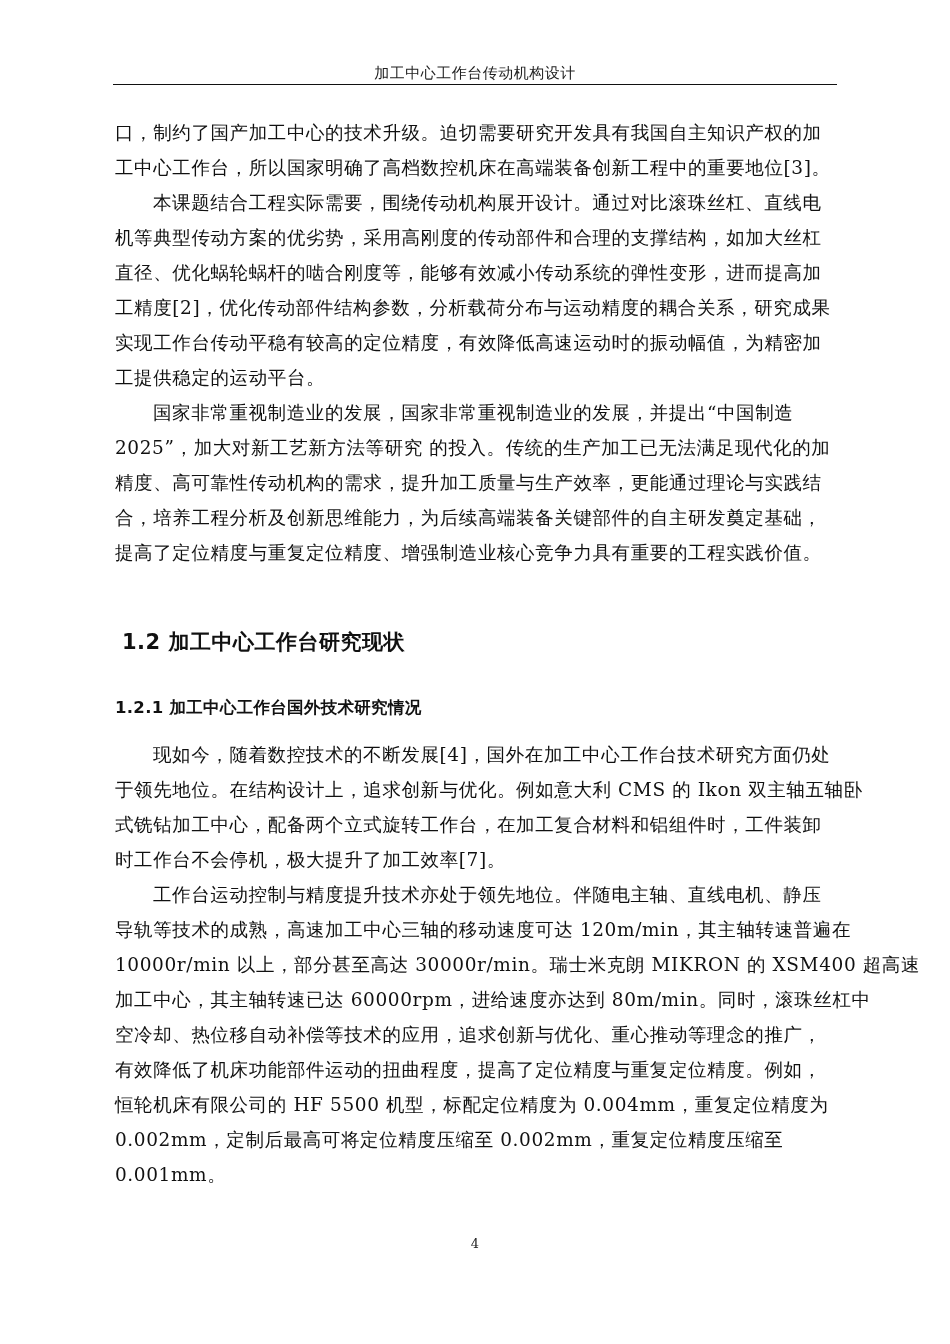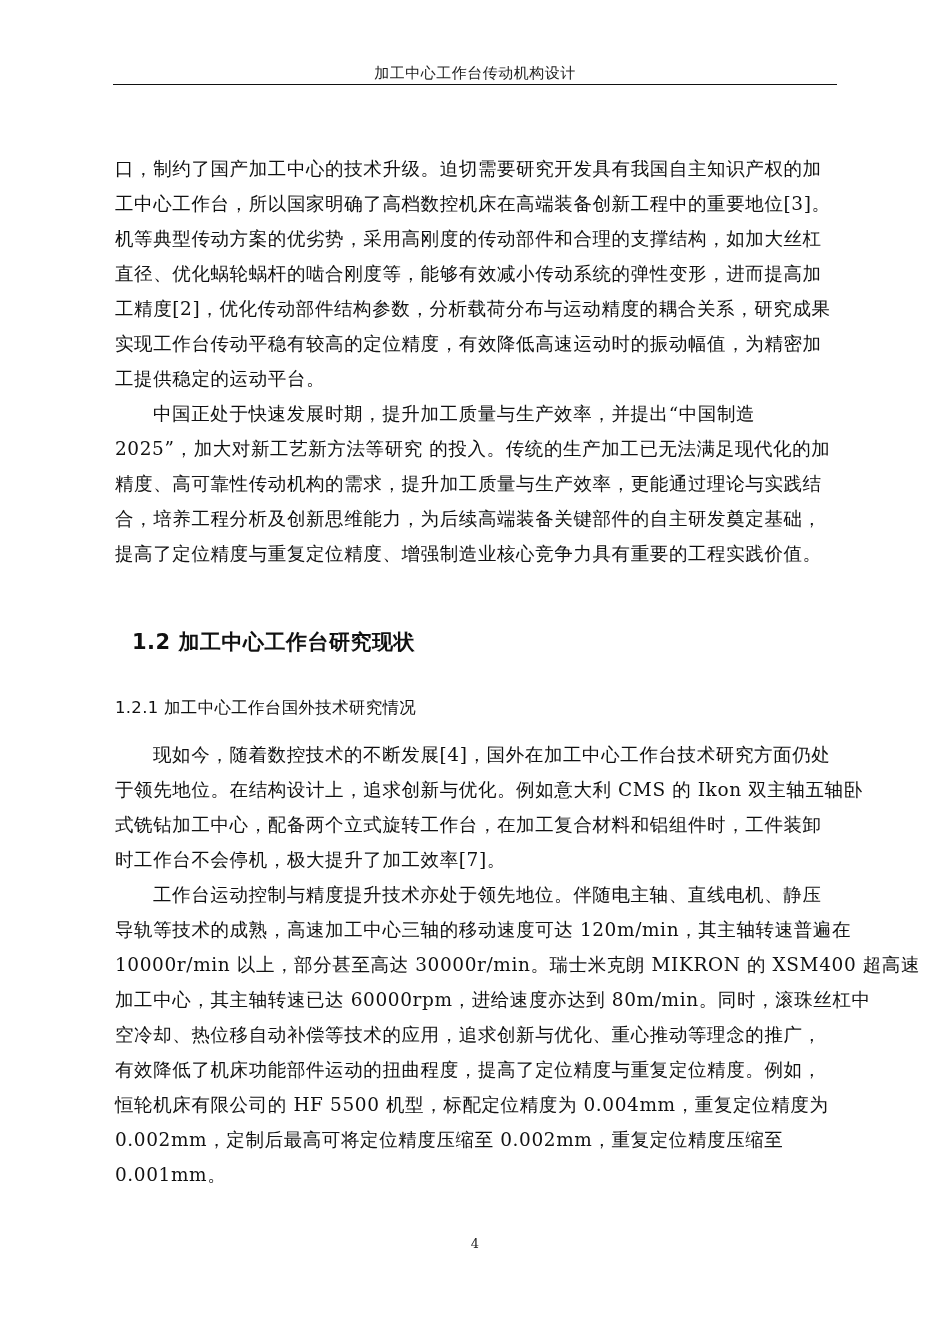--- a/index.html
+++ b/index.html
@@ -3,54 +3,55 @@
 <meta charset="utf-8">
 <style>
   html, body { margin: 0; padding: 0; background: #ffffff; }
   body { width: 950px; height: 1344px; position: relative; overflow: hidden;
          font-family: "DejaVu Serif", "Liberation Serif", serif; color: #111; }
   .page { position: absolute; left: 0; top: 0; width: 950px; height: 1344px; background: #fff; padding-left: 38px; }
   .header-title { position: absolute; top: 64px; left: 113px; width: 724px; text-align: center;
                   font-size: 15px; color: #222; letter-spacing: 0.5px; }
   .header-rule { position: absolute; top: 84px; left: 113px; width: 724px; height: 0;
                  border-top: 1.5px solid #111; }
-  .body { position: absolute; left: 115px; top: 115px; width: 720px; margin-top: 36px; }
+  .body { position: absolute; left: 115px; top: 115px; width: 720px; }
   .line { font-size: 18.5px; line-height: 35px; height: 35px; white-space: nowrap;
           letter-spacing: 0.6px; color: #111; }
   .indent { padding-left: 38px; }
-  .h2 { position: absolute; left: 132px; top: 628px; font-family: "DejaVu Sans", "Liberation Sans", sans-serif;
+  .h2 { position: absolute; left: 122px; top: 628px; font-family: "DejaVu Sans", "Liberation Sans", sans-serif;
         font-weight: bold; font-size: 21px; color: #111; letter-spacing: 0.5px; }
   .h3 { position: absolute; left: 115px; top: 697px; font-family: "DejaVu Sans", "Liberation Sans", sans-serif;
-        font-weight: normal; font-size: 16.5px; color: #111; letter-spacing: 0.3px; }
+        font-weight: bold; font-size: 16.5px; color: #111; letter-spacing: 0.3px; }
   .body2 { position: absolute; left: 115px; top: 737px; width: 720px; }
   .page-number { position: absolute; top: 1236px; left: 0; width: 950px; text-align: center;
                  font-size: 13px; color: #222; }
 </style>
 </head>
 <body>
 
 <div class="page">
 
   <div class="header-title">加工中心工作台传动机构设计</div>
   <div class="header-rule"></div>
 
   <div class="body">
     <div>
       <div class="line">口，制约了国产加工中心的技术升级。迫切需要研究开发具有我国自主知识产权的加</div>
       <div class="line">工中心工作台，所以国家明确了高档数控机床在高端装备创新工程中的重要地位[3]。</div>
     </div>
     <div>
+      <div class="line indent">本课题结合工程实际需要，围绕传动机构展开设计。通过对比滚珠丝杠、直线电</div>
       <div class="line">机等典型传动方案的优劣势，采用高刚度的传动部件和合理的支撑结构，如加大丝杠</div>
       <div class="line">直径、优化蜗轮蜗杆的啮合刚度等，能够有效减小传动系统的弹性变形，进而提高加</div>
       <div class="line">工精度[2]，优化传动部件结构参数，分析载荷分布与运动精度的耦合关系，研究成果</div>
       <div class="line">实现工作台传动平稳有较高的定位精度，有效降低高速运动时的振动幅值，为精密加</div>
       <div class="line">工提供稳定的运动平台。</div>
     </div>
     <div>
-      <div class="line indent">中国正处于快速发展时期，提升加工质量与生产效率，并提出“中国制造</div>
+      <div class="line indent">国家非常重视制造业的发展，国家非常重视制造业的发展，并提出“中国制造</div>
       <div class="line">2025”，加大对新工艺新方法等研究  的投入。传统的生产加工已无法满足现代化的加</div>
       <div class="line">精度、高可靠性传动机构的需求，提升加工质量与生产效率，更能通过理论与实践结</div>
       <div class="line">合，培养工程分析及创新思维能力，为后续高端装备关键部件的自主研发奠定基础，</div>
       <div class="line">提高了定位精度与重复定位精度、增强制造业核心竞争力具有重要的工程实践价值。</div>
     </div>
   </div>
 
   <div class="h2">1.2 加工中心工作台研究现状</div>
   <div class="h3">1.2.1 加工中心工作台国外技术研究情况</div>
 

